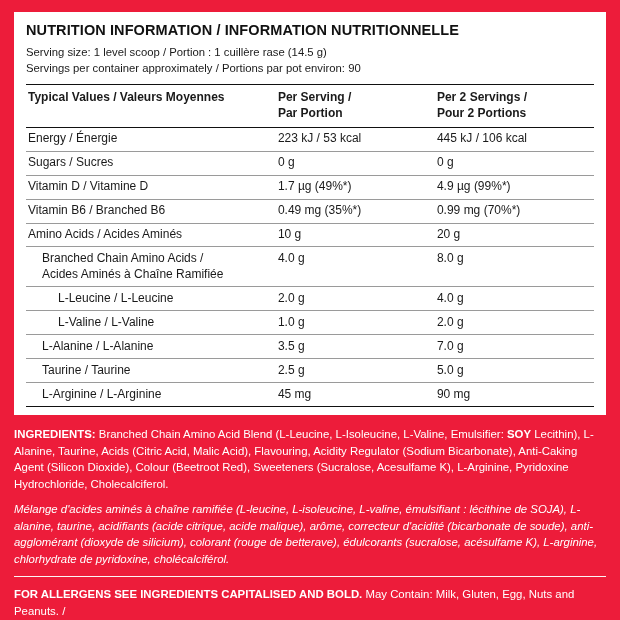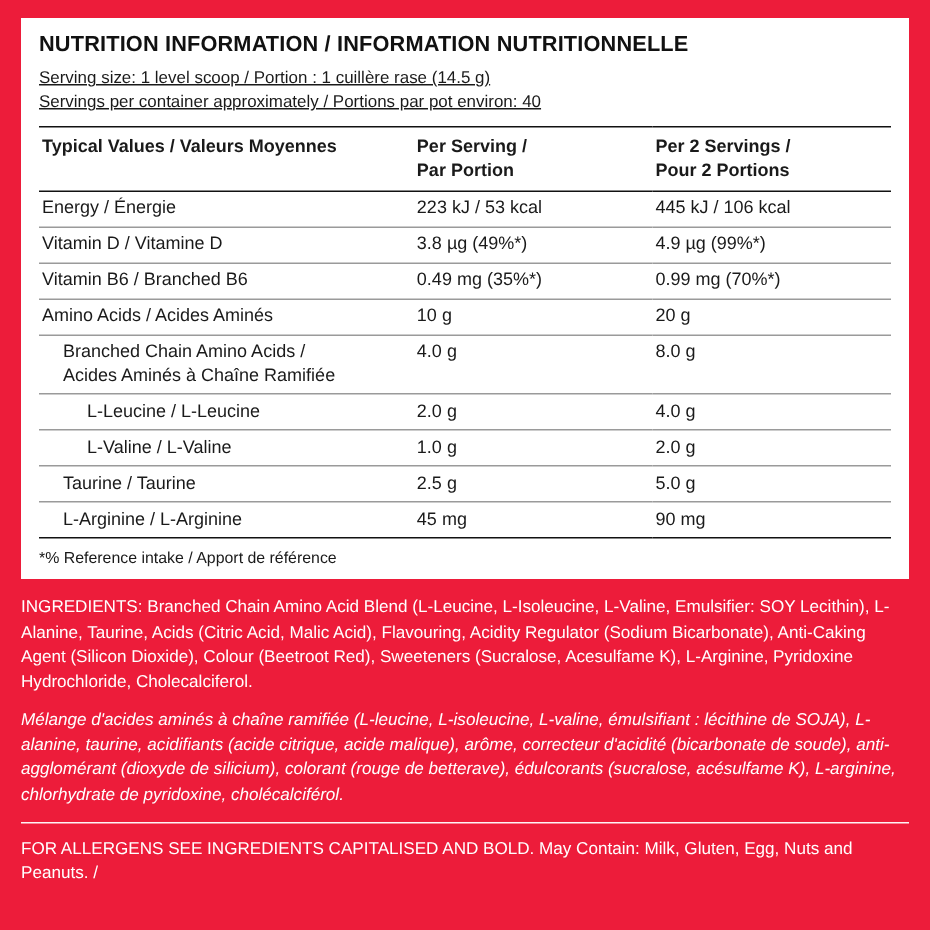--- a/index.html
+++ b/index.html
@@ -32,21 +32,20 @@
     font-size: 14.5px;
     font-weight: bold;
     letter-spacing: 0.1px;
     margin: 2px 0 6px 0;
     color: #111;
   }
   .serving-line {
     font-size: 11.3px;
     line-height: 1.42;
     color: #1a1a1a;
-    text-decoration: underline;
   }
   table.nutri {
     width: 100%;
     border-collapse: collapse;
     margin-top: 8px;
     font-size: 12px;
     color: #1a1a1a;
   }
   table.nutri th, table.nutri td {
     text-align: left;
@@ -83,39 +82,39 @@
   .red-block {
     margin-top: 11px;
     color: #ffffff;
     font-size: 11.4px;
     line-height: 1.45;
   }
   .red-block p {
     margin: 0 0 9px 0;
   }
   .red-block p:last-child { margin-bottom: 0; }
-  .b { font-weight: normal; }
+  .b { font-weight: bold; }
   .i { font-style: italic; }
   .bi { font-weight: normal; font-style: italic; }
   hr.sep {
     border: none;
     border-top: 1px solid #ffffff;
     margin: 9px 0 9px 0;
     opacity: 0.95;
   }
 </style>
 </head>
 <body>
 
 <div class="page">
 
   <div class="panel">
     <div class="panel-title">NUTRITION INFORMATION / INFORMATION NUTRITIONNELLE</div>
     <div class="serving-line">Serving size: 1 level scoop / Portion : 1 cuillère rase (14.5 g)</div>
-    <div class="serving-line">Servings per container approximately / Portions par pot environ: 40</div>
+    <div class="serving-line">Servings per container approximately / Portions par pot environ: 90</div>
 
     <table class="nutri">
       <thead>
         <tr>
           <th class="col-name">Typical Values / Valeurs Moyennes</th>
           <th class="col-one">
             <span>Per Serving /</span><br>
             <span>Par Portion</span>
           </th>
           <th class="col-two">
@@ -124,22 +123,27 @@
           </th>
         </tr>
       </thead>
       <tbody>
           <tr>
             <td class="col-name">Energy / Énergie</td>
             <td class="col-one">223 kJ / 53 kcal</td>
             <td class="col-two">445 kJ / 106 kcal</td>
           </tr>
           <tr>
+            <td class="col-name">Sugars / Sucres</td>
+            <td class="col-one">0 g</td>
+            <td class="col-two">0 g</td>
+          </tr>
+          <tr>
             <td class="col-name">Vitamin D / Vitamine D</td>
-            <td class="col-one">3.8 µg (49%*)</td>
+            <td class="col-one">1.7 µg (49%*)</td>
             <td class="col-two">4.9 µg (99%*)</td>
           </tr>
           <tr>
             <td class="col-name">Vitamin B6 / Branched B6</td>
             <td class="col-one">0.49 mg (35%*)</td>
             <td class="col-two">0.99 mg (70%*)</td>
           </tr>
           <tr>
             <td class="col-name">Amino Acids / Acides Aminés</td>
             <td class="col-one">10 g</td>
@@ -154,33 +158,37 @@
             <td class="col-name ind-2">L-Leucine / L-Leucine</td>
             <td class="col-one">2.0 g</td>
             <td class="col-two">4.0 g</td>
           </tr>
           <tr>
             <td class="col-name ind-2">L-Valine / L-Valine</td>
             <td class="col-one">1.0 g</td>
             <td class="col-two">2.0 g</td>
           </tr>
           <tr>
+            <td class="col-name ind-1">L-Alanine / L-Alanine</td>
+            <td class="col-one">3.5 g</td>
+            <td class="col-two">7.0 g</td>
+          </tr>
+          <tr>
             <td class="col-name ind-1">Taurine / Taurine</td>
             <td class="col-one">2.5 g</td>
             <td class="col-two">5.0 g</td>
           </tr>
           <tr>
             <td class="col-name ind-1">L-Arginine / L-Arginine</td>
             <td class="col-one">45 mg</td>
             <td class="col-two">90 mg</td>
           </tr>
         </tbody>
     </table>
 
-    <div class="footnote">*% Reference intake / Apport de référence</div>
   </div>
 
   <div class="red-block">
 
     <p><span class="b">INGREDIENTS:</span><span> Branched Chain Amino Acid Blend (L-Leucine, L-Isoleucine, L-Valine, Emulsifier: </span><span class="b">SOY</span><span> Lecithin), L-Alanine, Taurine, Acids (Citric Acid, Malic Acid), Flavouring, Acidity Regulator (Sodium Bicarbonate), Anti-Caking Agent (Silicon Dioxide), Colour (Beetroot Red), Sweeteners (Sucralose, Acesulfame K), L-Arginine, Pyridoxine Hydrochloride, Cholecalciferol.</span></p>
 
     <p class="i"><span>Mélange d'acides aminés à chaîne ramifiée (L-leucine, L-isoleucine, L-valine, émulsifiant : lécithine de </span><span class="bi">SOJA</span><span>), L-alanine, taurine, acidifiants (acide citrique, acide malique), arôme, correcteur d'acidité (bicarbonate de soude), anti-agglomérant (dioxyde de silicium), colorant (rouge de betterave), édulcorants (sucralose, acésulfame K), L-arginine, chlorhydrate de pyridoxine, cholécalciférol.</span></p>
 
     <hr class="sep">
 

